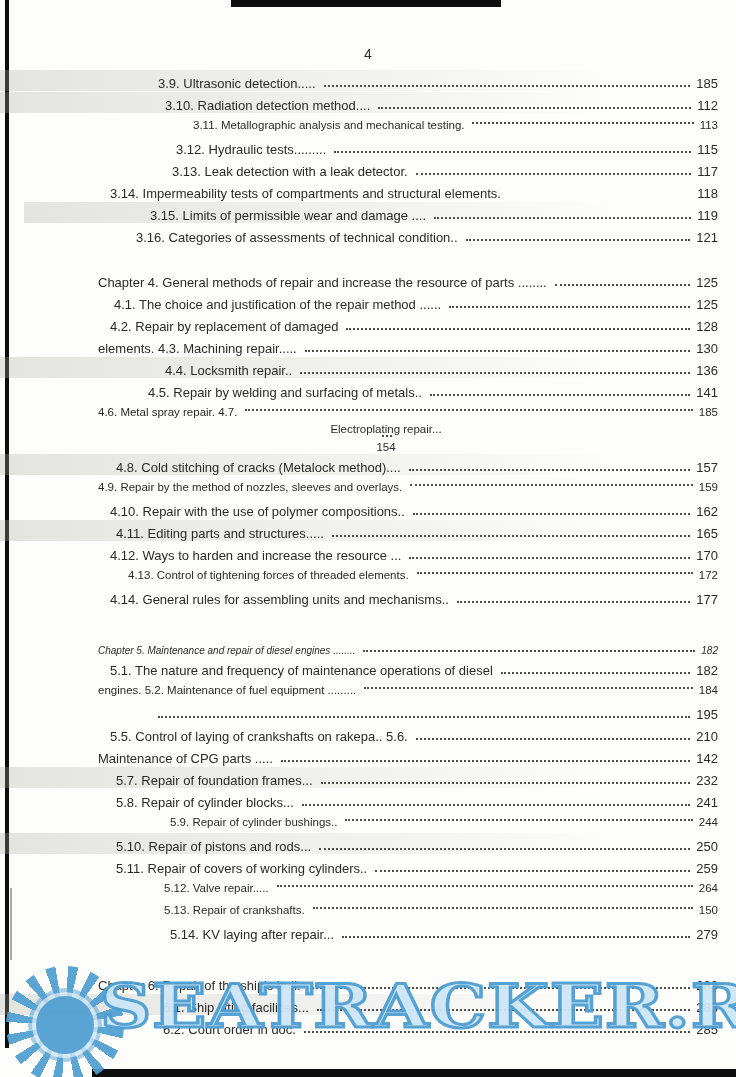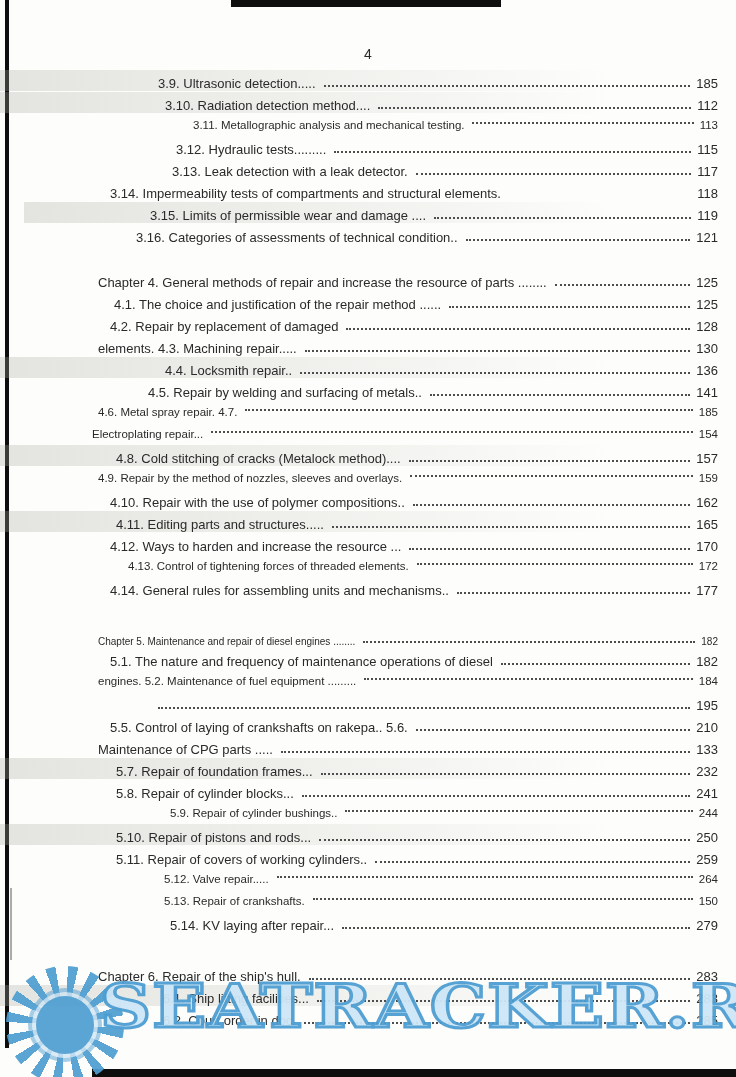--- a/index.html
+++ b/index.html
@@ -137,21 +137,21 @@
     <div class="row m" style="padding-left: 148px;">
       <span class="title">4.5. Repair by welding and surfacing of metals..</span>
       <span class="leader"></span>
       <span class="pagenum">141</span>
     </div>
     <div class="row s" style="padding-left: 98px;">
       <span class="title">4.6. Metal spray repair. 4.7.</span>
       <span class="leader"></span>
       <span class="pagenum">185</span>
     </div>
-    <div class="row s" style="padding-left: 92px;">
+    <div class="row s" style="padding-left: 54px; flex-direction: column;">
       <span class="title">Electroplating repair...</span>
       <span class="leader"></span>
       <span class="pagenum">154</span>
     </div>
     <div class="row l shade" style="padding-left: 116px;">
       <span class="title">4.8. Cold stitching of cracks (Metalock method)....</span>
       <span class="leader"></span>
       <span class="pagenum">157</span>
     </div>
     <div class="row s" style="padding-left: 98px;">
@@ -177,21 +177,21 @@
     <div class="row s" style="padding-left: 128px;">
       <span class="title">4.13. Control of tightening forces of threaded elements.</span>
       <span class="leader"></span>
       <span class="pagenum">172</span>
     </div>
     <div class="row m" style="padding-left: 110px;">
       <span class="title">4.14. General rules for assembling units and mechanisms..</span>
       <span class="leader"></span>
       <span class="pagenum">177</span>
     </div>
-    <div class="row xs" style="padding-left: 98px; margin-top: 28px;">
+    <div class="row xs" style="padding-left: 98px; margin-top: 28px; font-style: italic;">
       <span class="title">Chapter 5. Maintenance and repair of diesel engines ........</span>
       <span class="leader"></span>
       <span class="pagenum">182</span>
     </div>
     <div class="row m" style="padding-left: 110px;">
       <span class="title">5.1. The nature and frequency of maintenance operations of diesel</span>
       <span class="leader"></span>
       <span class="pagenum">182</span>
     </div>
     <div class="row s" style="padding-left: 98px;">
@@ -204,21 +204,21 @@
       <span class="pagenum">195</span>
     </div>
     <div class="row m" style="padding-left: 110px;">
       <span class="title">5.5. Control of laying of crankshafts on rakepa.. 5.6.</span>
       <span class="leader"></span>
       <span class="pagenum">210</span>
     </div>
     <div class="row m" style="padding-left: 98px;">
       <span class="title">Maintenance of CPG parts .....</span>
       <span class="leader"></span>
-      <span class="pagenum">133</span>
+      <span class="pagenum">142</span>
     </div>
     <div class="row l shade" style="padding-left: 116px;">
       <span class="title">5.7. Repair of foundation frames...</span>
       <span class="leader"></span>
       <span class="pagenum">232</span>
     </div>
     <div class="row l" style="padding-left: 116px;">
       <span class="title">5.8. Repair of cylinder blocks...</span>
       <span class="leader"></span>
       <span class="pagenum">241</span>

